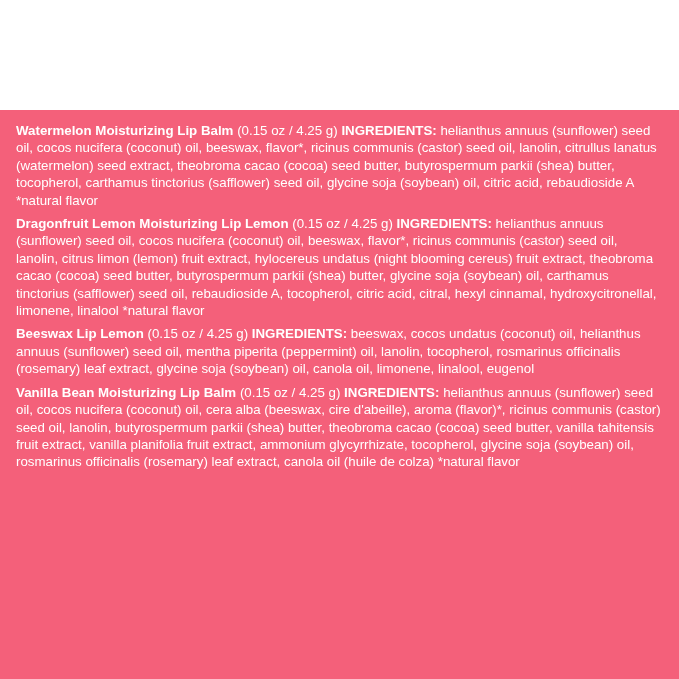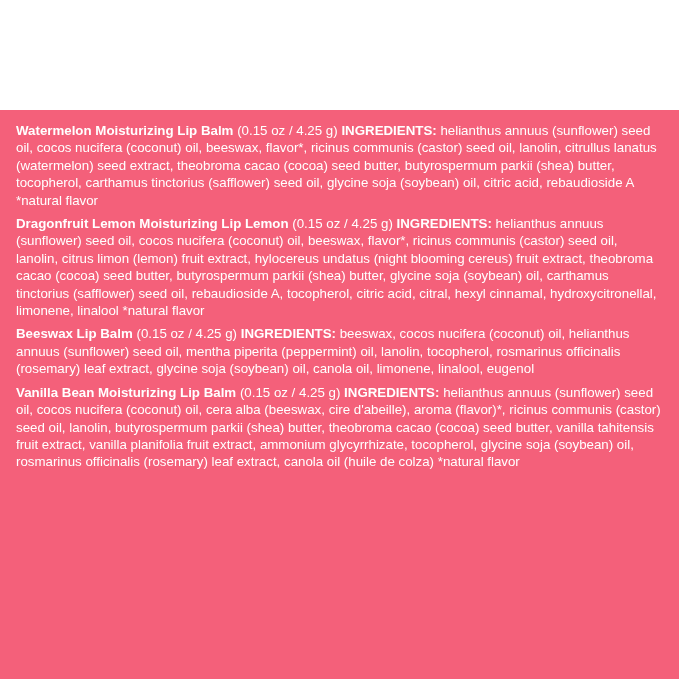--- a/index.html
+++ b/index.html
@@ -69,24 +69,24 @@
 
     <p class="entry">
       <span class="pname">Dragonfruit Lemon Moisturizing Lip Lemon</span>
       <span class="size">(0.15 oz / 4.25 g)</span>
       <span class="ing-label">INGREDIENTS:</span>
       <span class="ing-text">helianthus annuus (sunflower) seed oil, cocos nucifera (coconut) oil, beeswax, flavor*, ricinus communis (castor) seed oil, lanolin, citrus limon (lemon) fruit extract, hylocereus undatus (night blooming cereus) fruit extract, theobroma cacao (cocoa) seed butter, butyrospermum parkii (shea) butter, glycine soja (soybean) oil, carthamus tinctorius (safflower) seed oil, rebaudioside A, tocopherol, citric acid, citral, hexyl cinnamal, hydroxycitronellal, limonene, linalool</span>
       <span class="note">*natural flavor</span>
     </p>
 
     <p class="entry">
-      <span class="pname">Beeswax Lip Balm</span>
+      <span class="pname">Beeswax Lip Lemon</span>
       <span class="size">(0.15 oz / 4.25 g)</span>
       <span class="ing-label">INGREDIENTS:</span>
-      <span class="ing-text">beeswax, cocos nucifera (coconut) oil, helianthus annuus (sunflower) seed oil, mentha piperita (peppermint) oil, lanolin, tocopherol, rosmarinus officinalis (rosemary) leaf extract, glycine soja (soybean) oil, canola oil, limonene, linalool, eugenol</span>
+      <span class="ing-text">beeswax, cocos undatus (coconut) oil, helianthus annuus (sunflower) seed oil, mentha piperita (peppermint) oil, lanolin, tocopherol, rosmarinus officinalis (rosemary) leaf extract, glycine soja (soybean) oil, canola oil, limonene, linalool, eugenol</span>
       <span class="note"></span>
     </p>
 
     <p class="entry">
       <span class="pname">Vanilla Bean Moisturizing Lip Balm</span>
       <span class="size">(0.15 oz / 4.25 g)</span>
       <span class="ing-label">INGREDIENTS:</span>
       <span class="ing-text">helianthus annuus (sunflower) seed oil, cocos nucifera (coconut) oil, cera alba (beeswax, cire d'abeille), aroma (flavor)*, ricinus communis (castor) seed oil, lanolin, butyrospermum parkii (shea) butter, theobroma cacao (cocoa) seed butter, vanilla tahitensis fruit extract, vanilla planifolia fruit extract, ammonium glycyrrhizate, tocopherol, glycine soja (soybean) oil, rosmarinus officinalis (rosemary) leaf extract, canola oil (huile de colza)</span>
       <span class="note">*natural flavor</span>
     </p>

